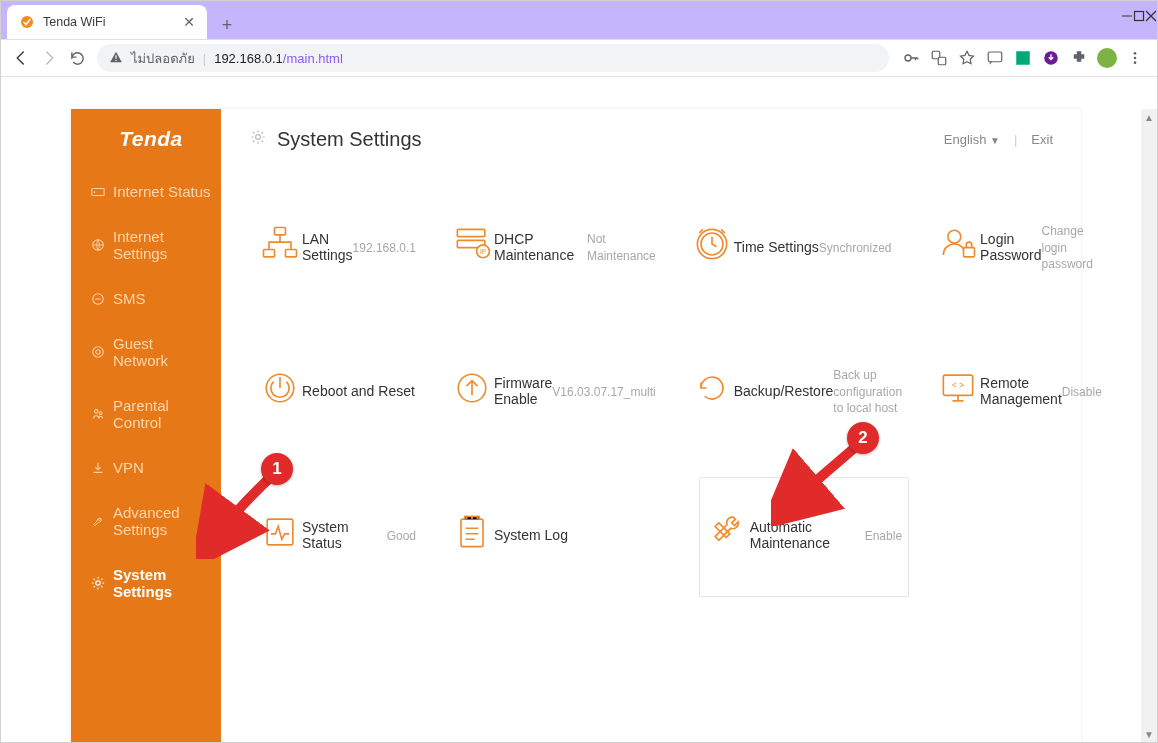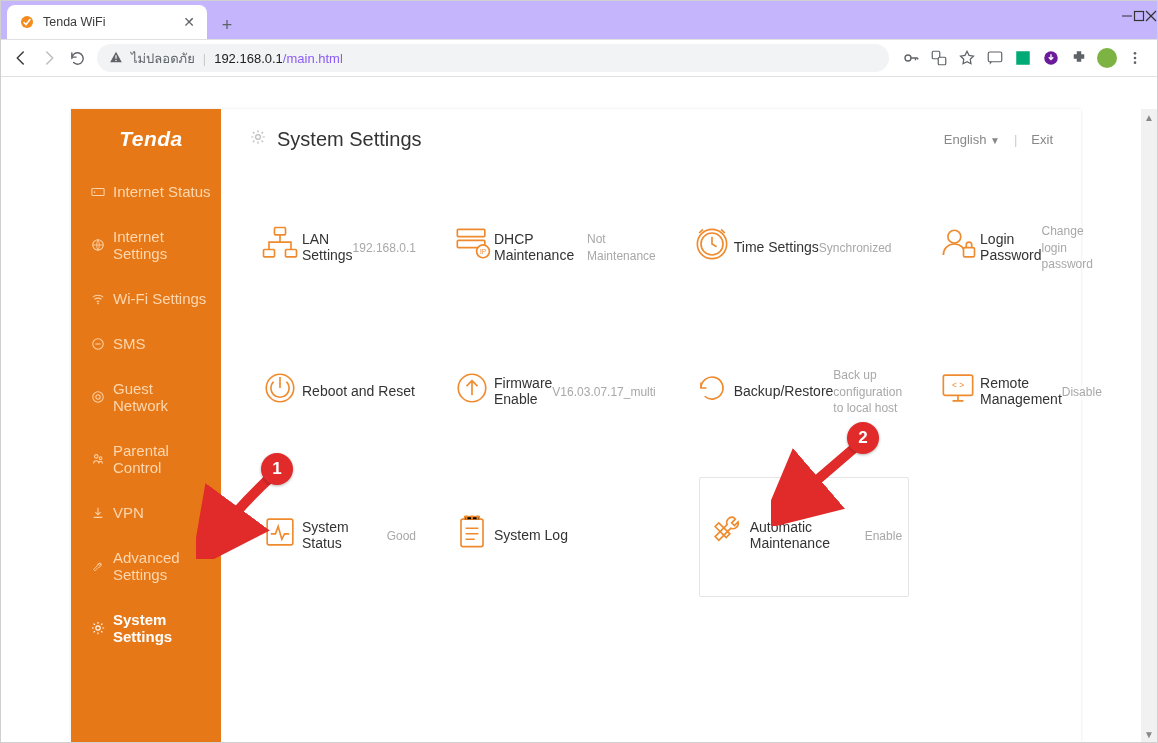--- a/index.html
+++ b/index.html
@@ -191,29 +191,20 @@
                 <svg viewBox="0 0 16 16" width="14" height="14">
                   <circle cx="8" cy="8" r="6" stroke="#ffd7af" stroke-width="1.2" fill="none"></circle>
                   <path d="M2 8h12M8 2c2 3 2 9 0 12M8 2c-2 3-2 9 0 12" stroke="#ffd7af" stroke-width="1" fill="none"></path>
                 </svg>
               </span>
               <span>Internet Settings</span>
             </li>
           <li>
               <span class="micon">
                 <svg viewBox="0 0 16 16" width="14" height="14">
-                  <path d="M2 6c3-3 9-3 12 0M4 8.5c2-2 6-2 8 0M6.5 11c.8-.8 2.2-.8 3 0" stroke="#ffd7af" stroke-width="1.2" fill="none"></path>
-                  <circle cx="8" cy="13" r="1" fill="#ffd7af"></circle>
-                </svg>
-              </span>
-              <span>Wi-Fi Settings</span>
-            </li>
-          <li>
-              <span class="micon">
-                <svg viewBox="0 0 16 16" width="14" height="14">
                   <circle cx="8" cy="8" r="6" stroke="#ffd7af" stroke-width="1.2" fill="none"></circle>
                   <path d="M5 8h6" stroke="#ffd7af" stroke-width="1.2"></path>
                 </svg>
               </span>
               <span>SMS</span>
             </li>
           <li>
               <span class="micon">
                 <svg viewBox="0 0 16 16" width="14" height="14">
                   <circle cx="8" cy="8" r="6" stroke="#ffd7af" stroke-width="1.2" fill="none"></circle>

